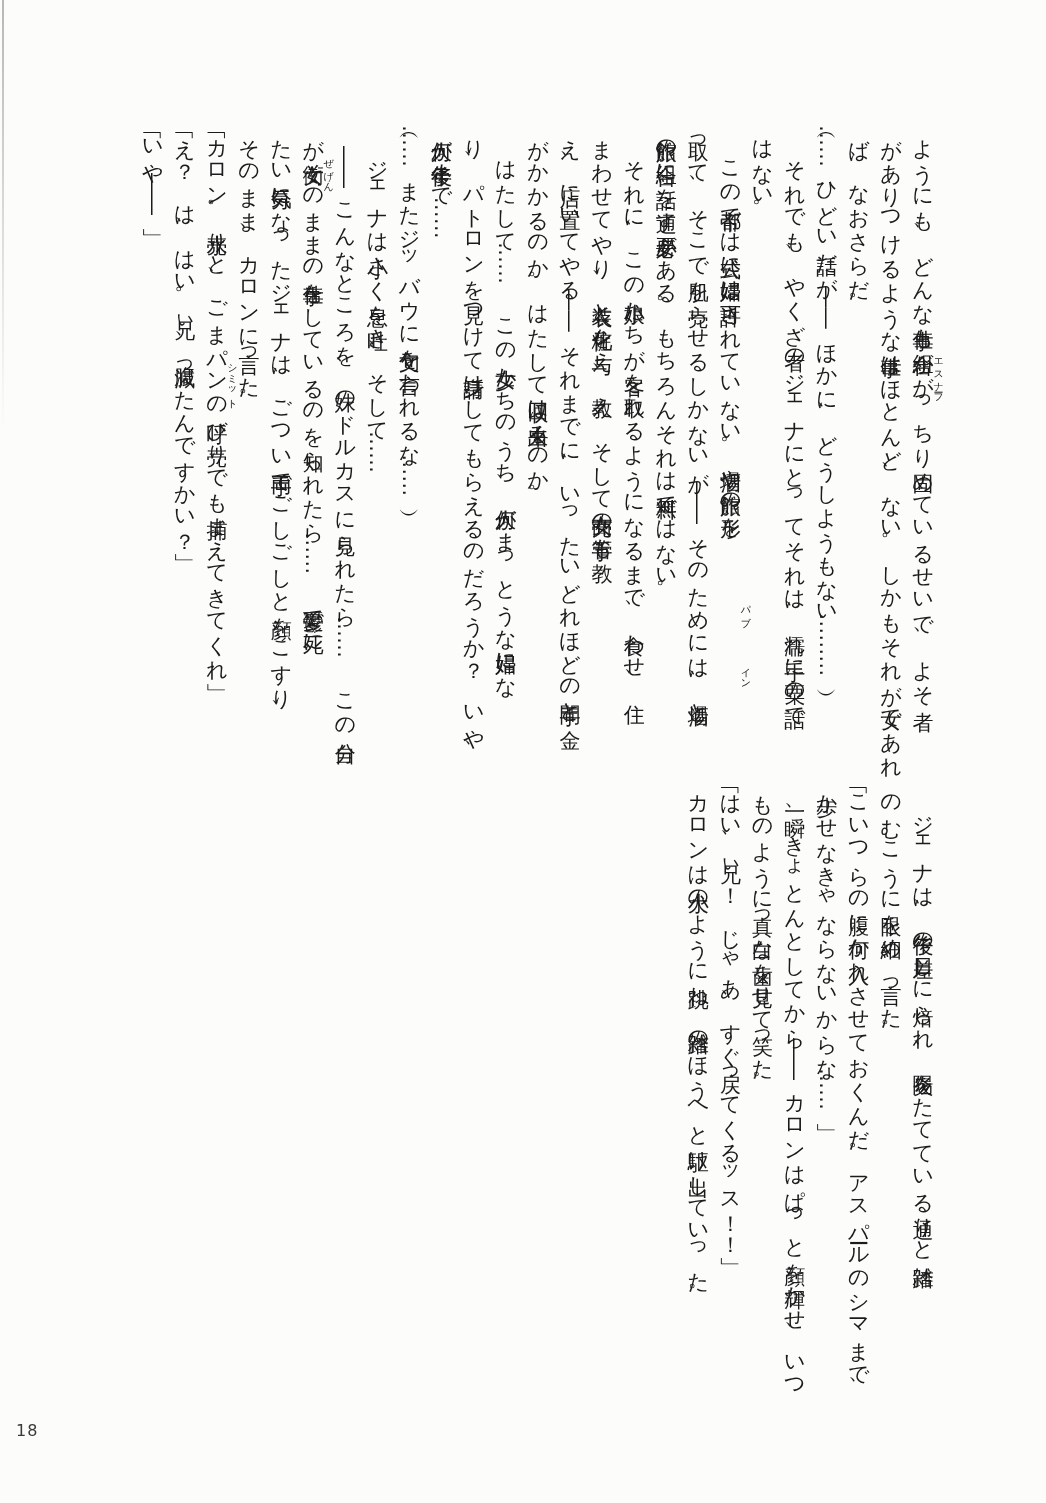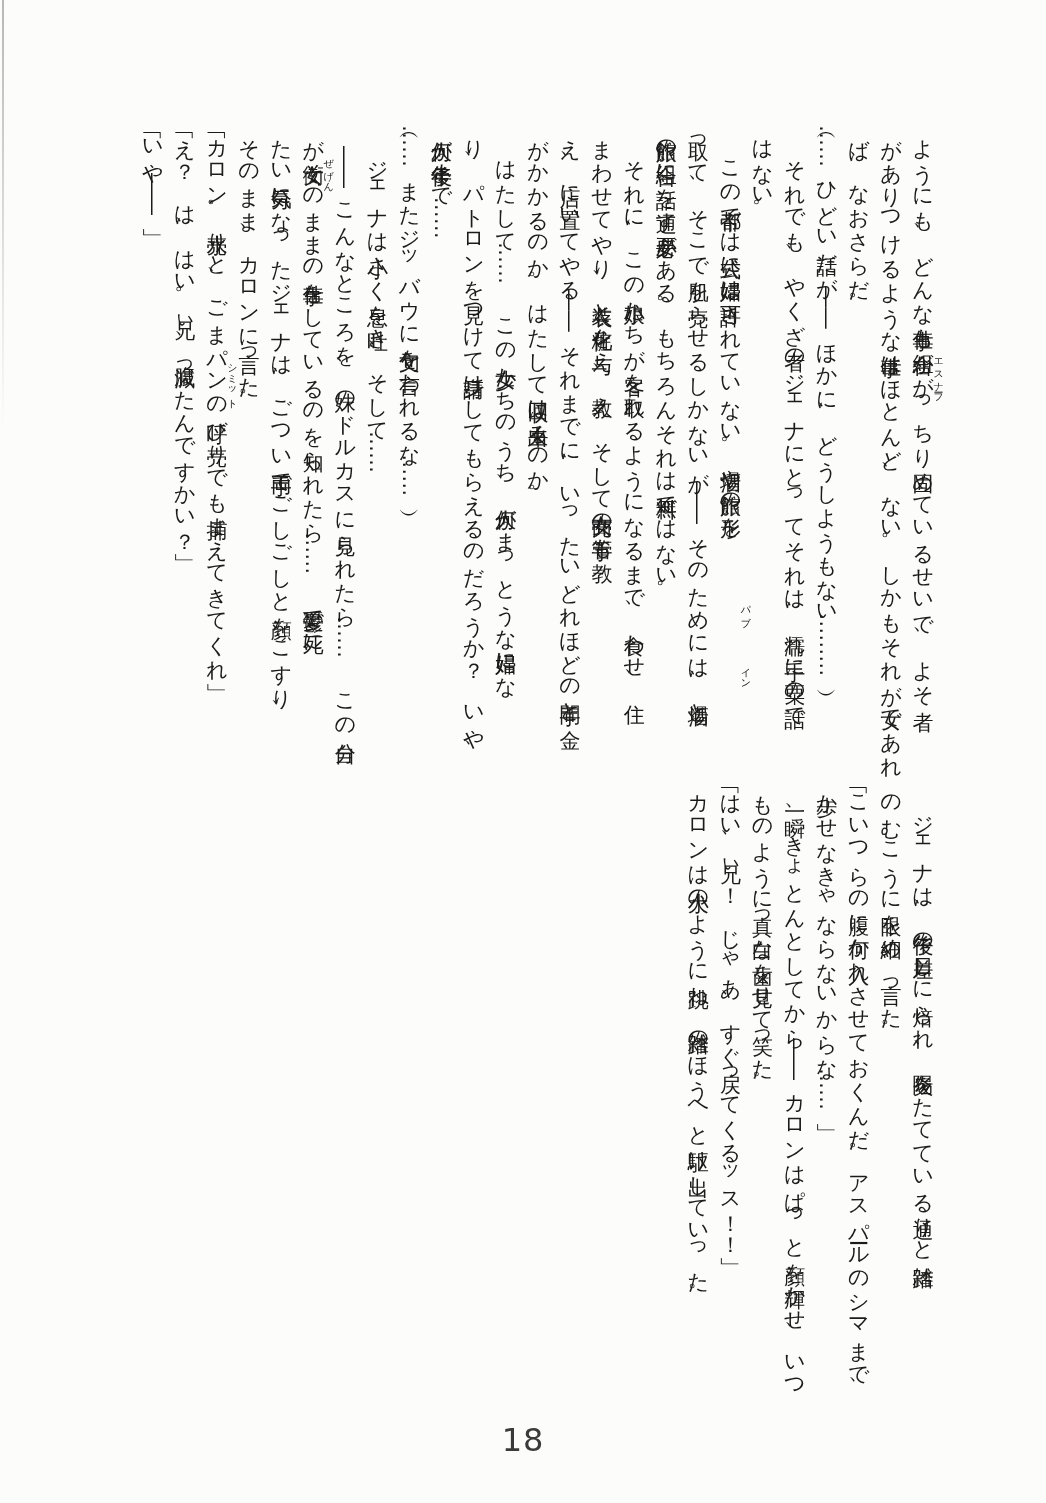--- a/index.html
+++ b/index.html
@@ -39,24 +39,24 @@
     right:-4px;
     font-size:10px;
     line-height:10px;
     white-space:nowrap;
     writing-mode:vertical-rl;
     text-orientation:mixed;
     color:#222;
   }
   .page-number {
     position:absolute;
-    left:0; right:0;
+    left:16px; right:0;
     top:1421px;
-    text-align:center;
-    font-size:32px;
+    text-align:left;
+    font-size:16px;
     color:#3a3a3a;
     letter-spacing:1px;
   }
 </style>
 </head>
 <body>
 
 <div class="page">
   <div class="scan-edge"></div>
   <div class="tier tier-upper">

